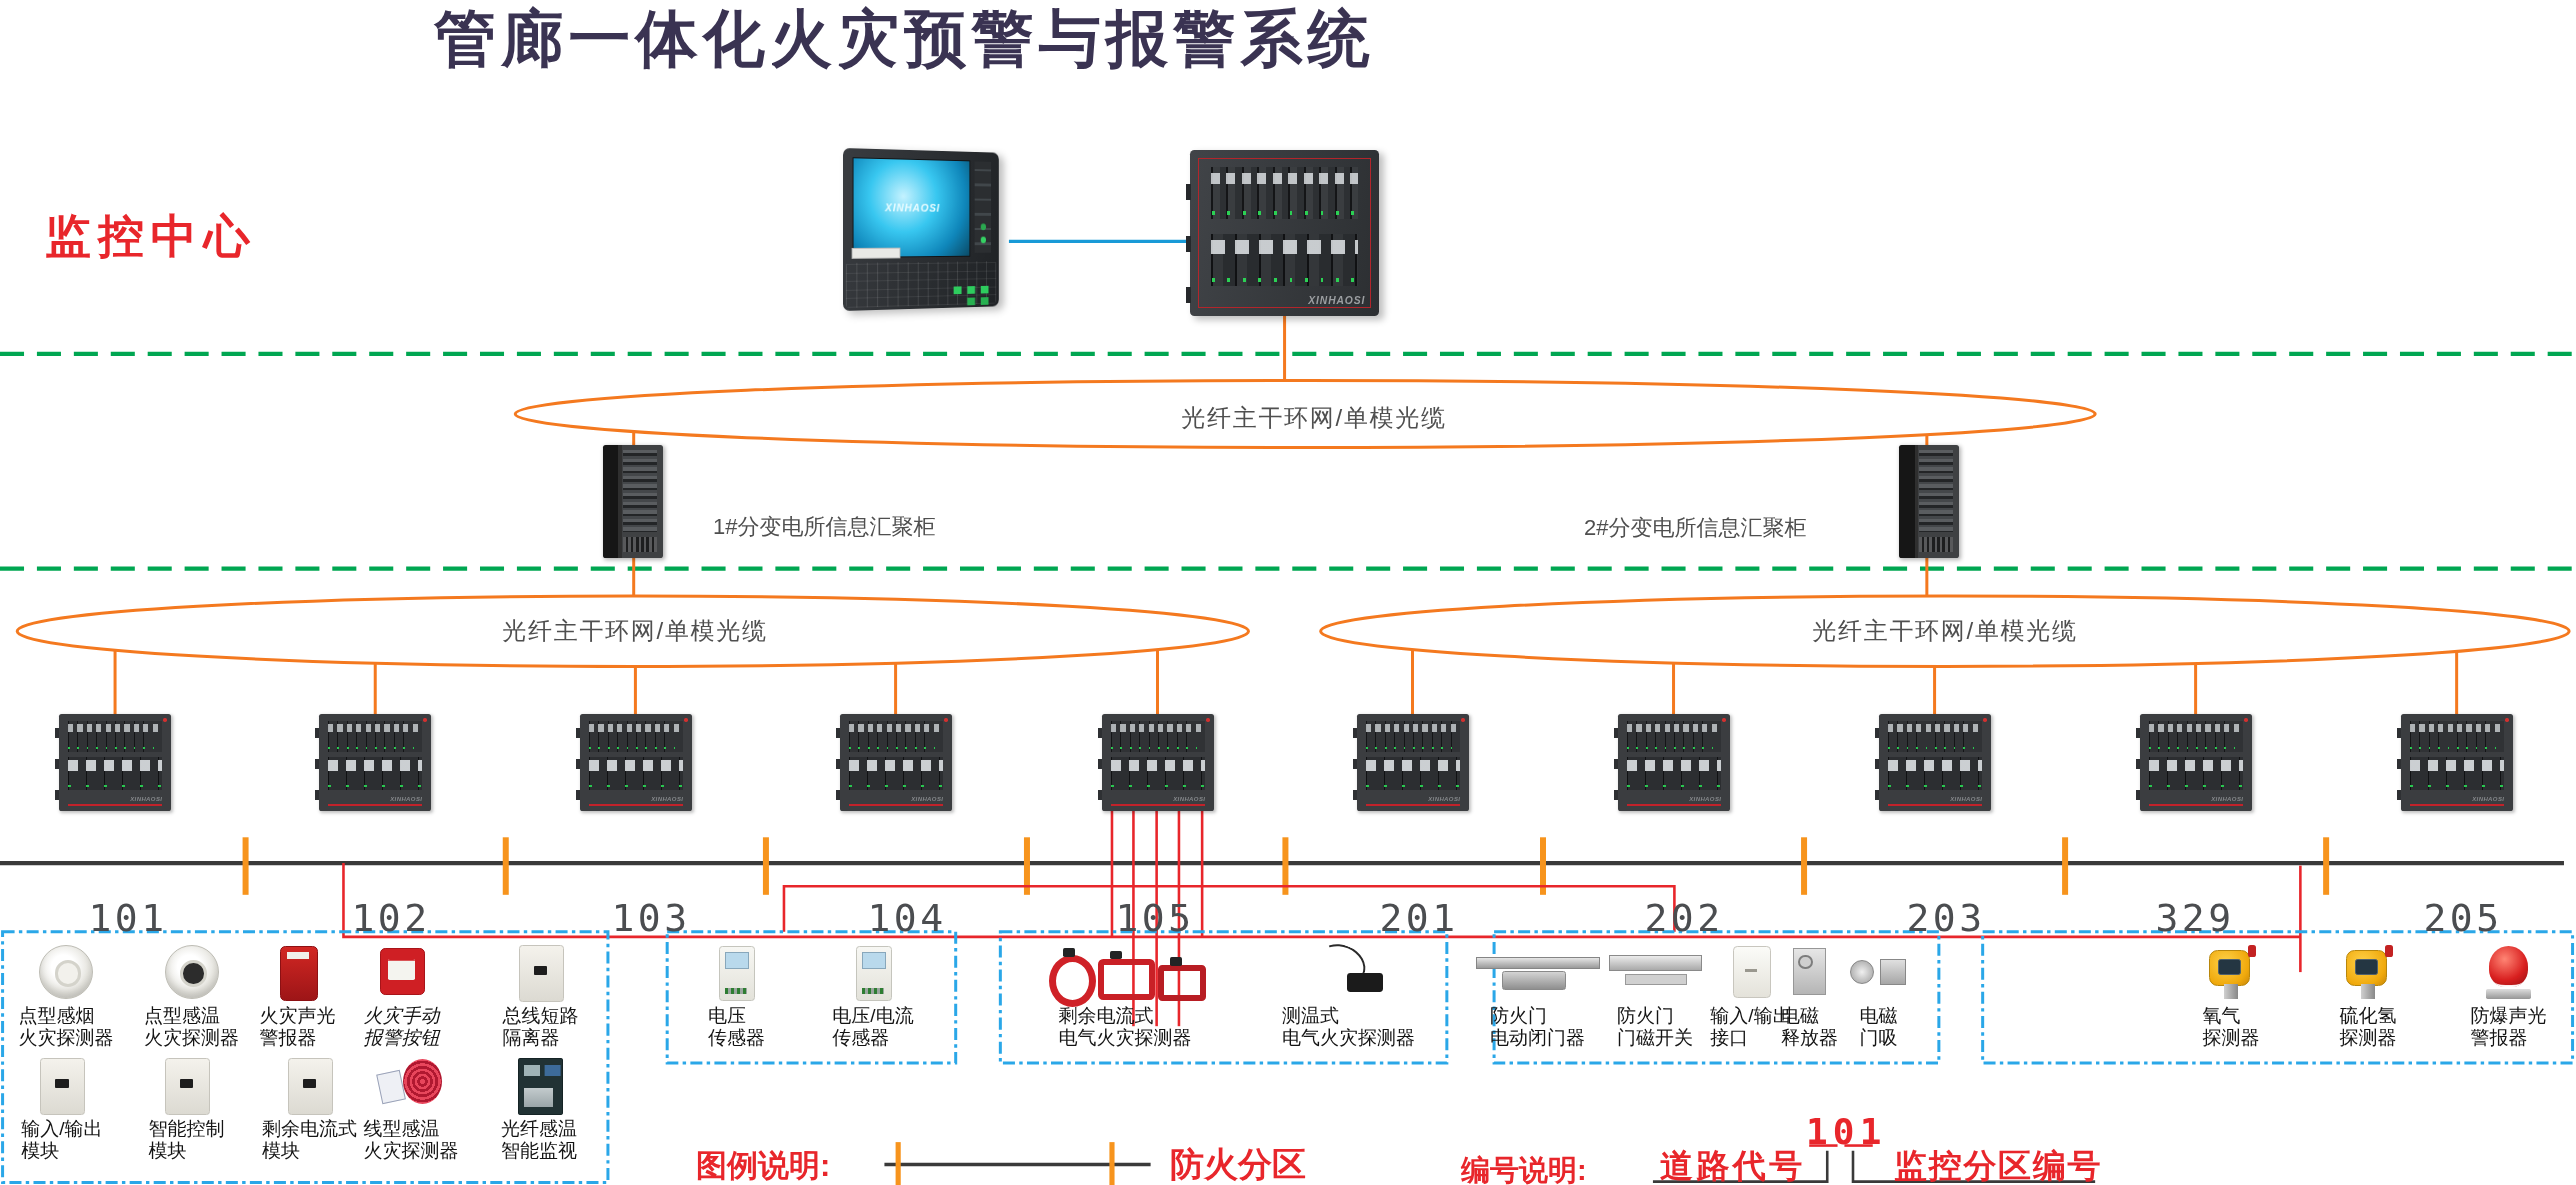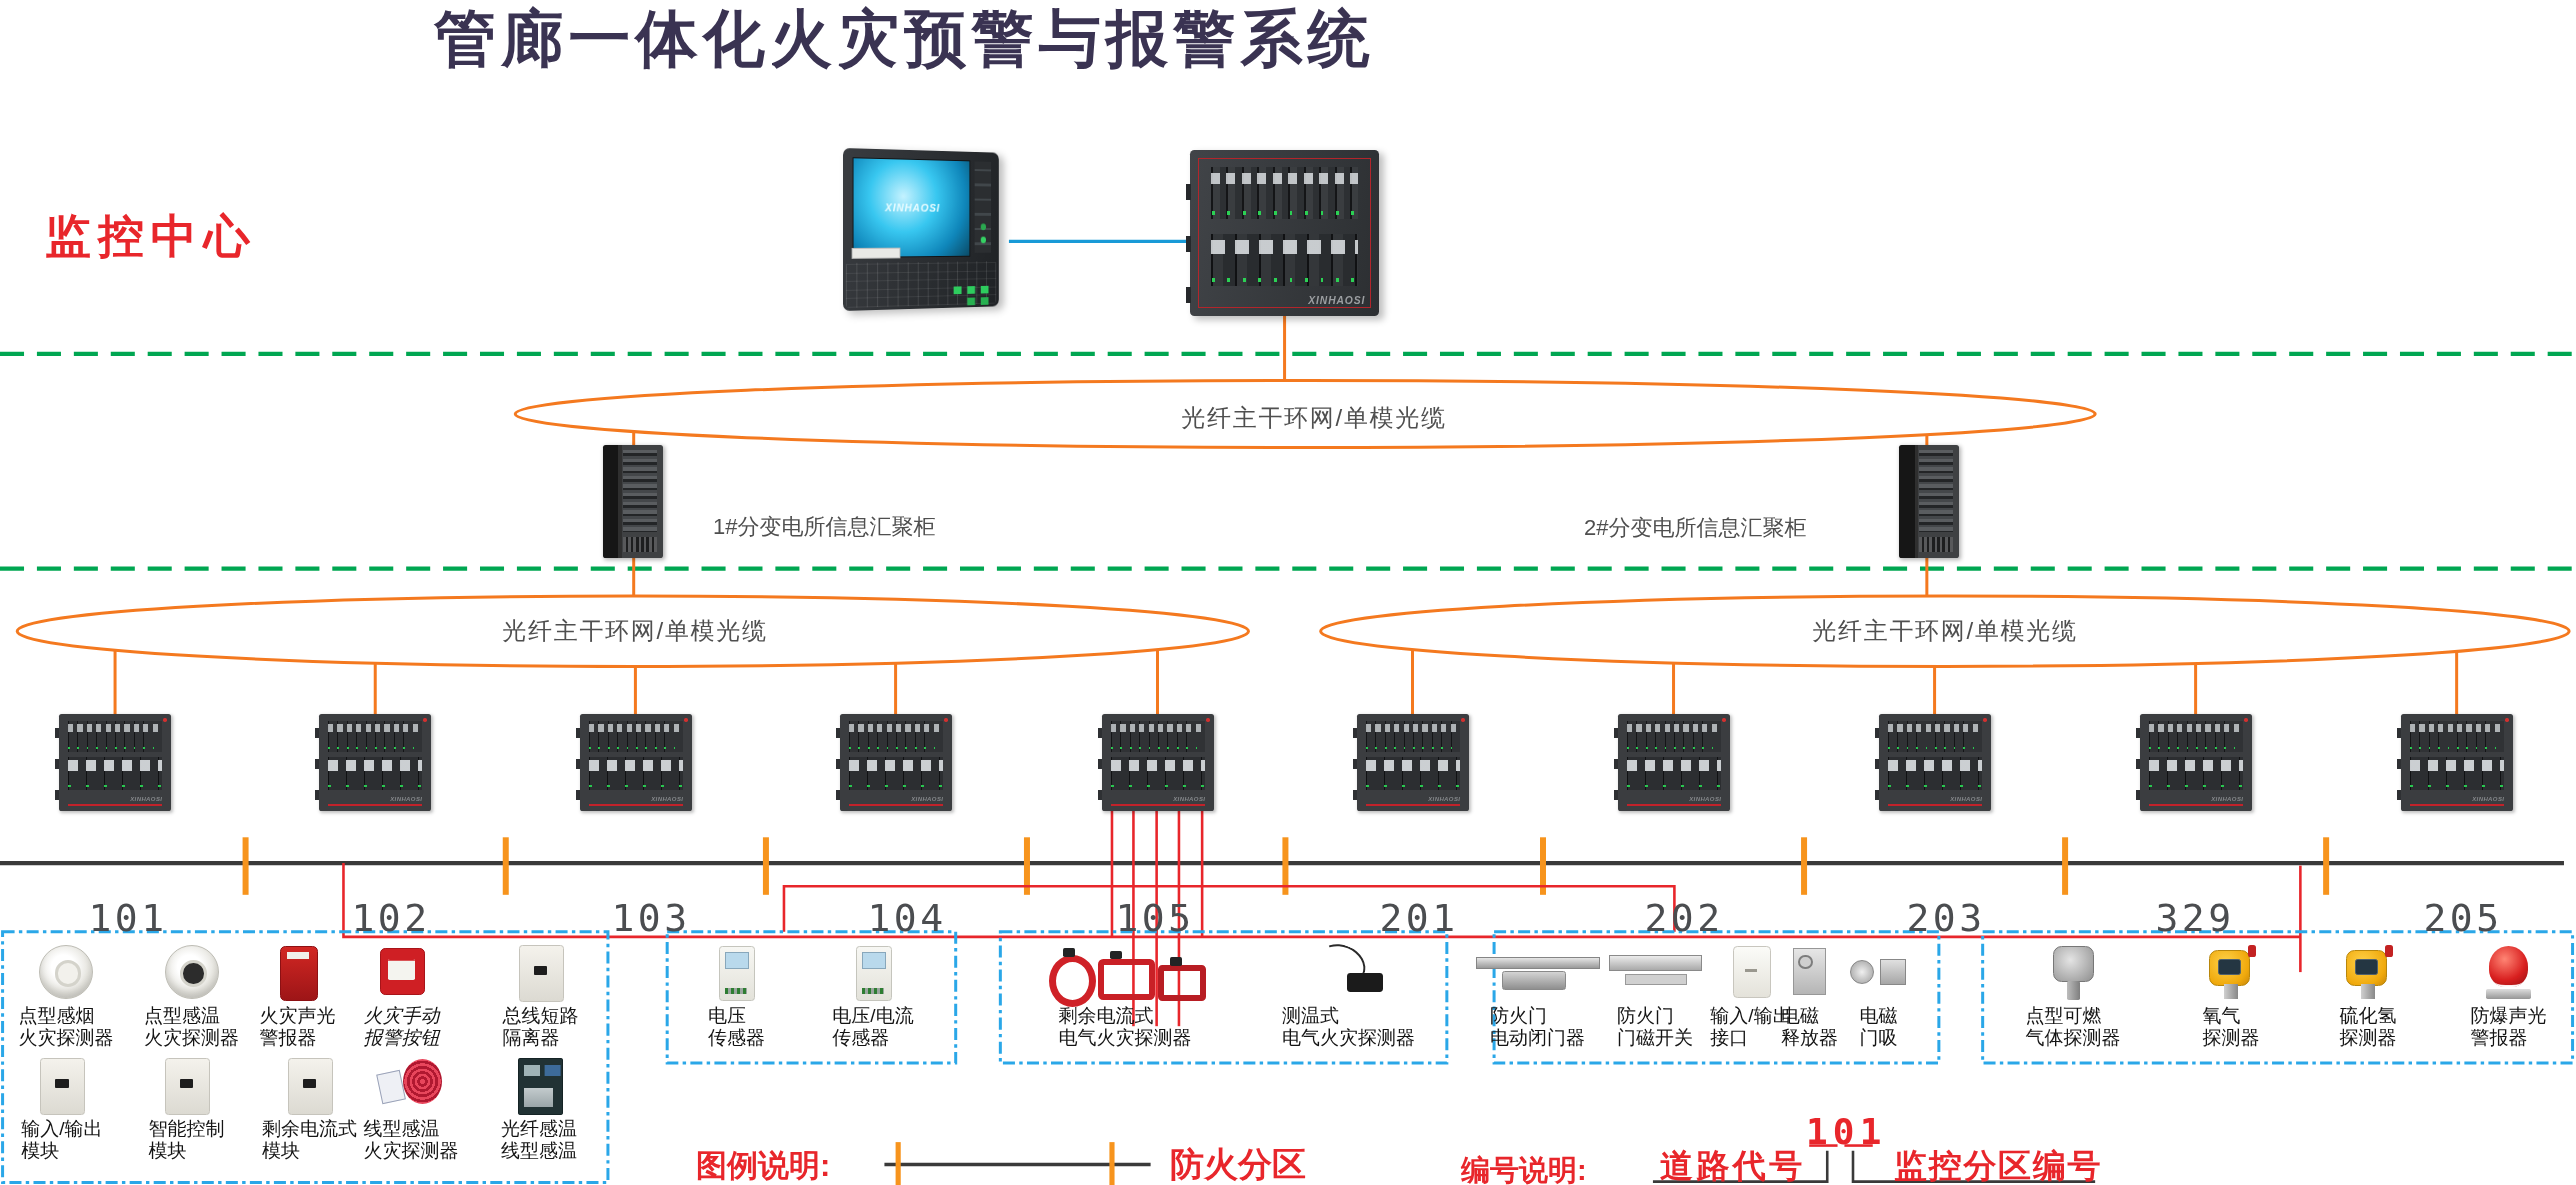--- a/index.html
+++ b/index.html
@@ -397,21 +397,21 @@
   <div class="abs lg-item" style="left:355px;top:1056px;width:112px;">
     <div class="dev dev-coil"></div>
     <div class="lbl">线型感温
 火灾探测器</div>
     </div>
   <div class="abs lg-item" style="left:483px;top:1056px;width:112px;">
     <div class="dev dev-cab2">
         <span></span>
       </div>
     <div class="lbl">光纤感温
-线型感温</div>
+智能监视</div>
     </div>
 
   <div class="abs lg-item" style="left:685px;top:943px;width:103px;">
     <div class="dev dev-vsensor">
         <span></span>
       </div>
     <div class="lbl">电压
 传感器</div>
     </div>
   <div class="abs lg-item" style="left:817px;top:943px;width:112px;">
@@ -456,25 +456,20 @@
     <div class="dev dev-rel"></div>
     <div class="lbl">电磁
 释放器</div>
     </div>
   <div class="abs lg-item" style="left:1840px;top:943px;width:77px;">
     <div class="dev dev-holder"></div>
     <div class="lbl">电磁
 门吸</div>
     </div>
 
-  <div class="abs lg-item" style="left:2013px;top:943px;width:120px;">
-    <div class="dev dev-gasgray"></div>
-    <div class="lbl">点型可燃
-气体探测器</div>
-    </div>
   <div class="abs lg-item" style="left:2184px;top:943px;width:94px;">
     <div class="dev dev-gasy">
         <span class="stem"></span>
         <span class="bcn"></span>
       </div>
     <div class="lbl">氧气
 探测器</div>
     </div>
   <div class="abs lg-item" style="left:2321px;top:943px;width:94px;">
     <div class="dev dev-gasy">

